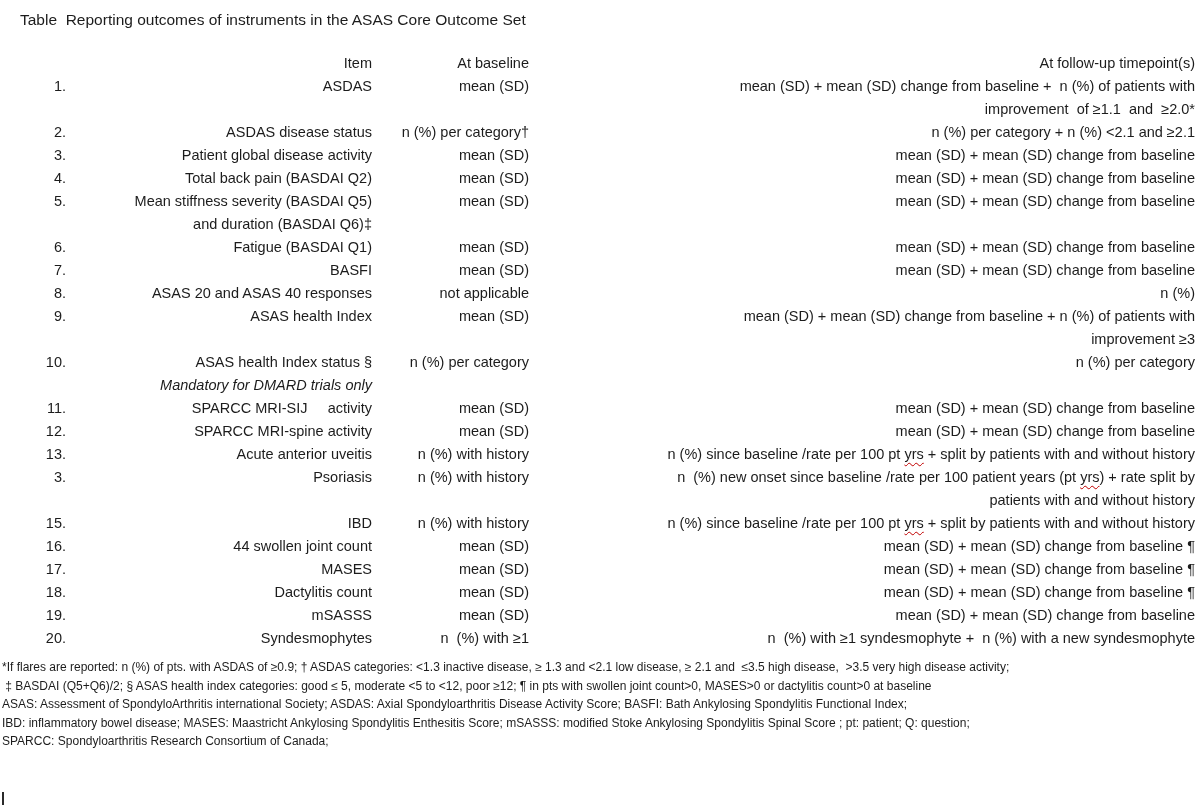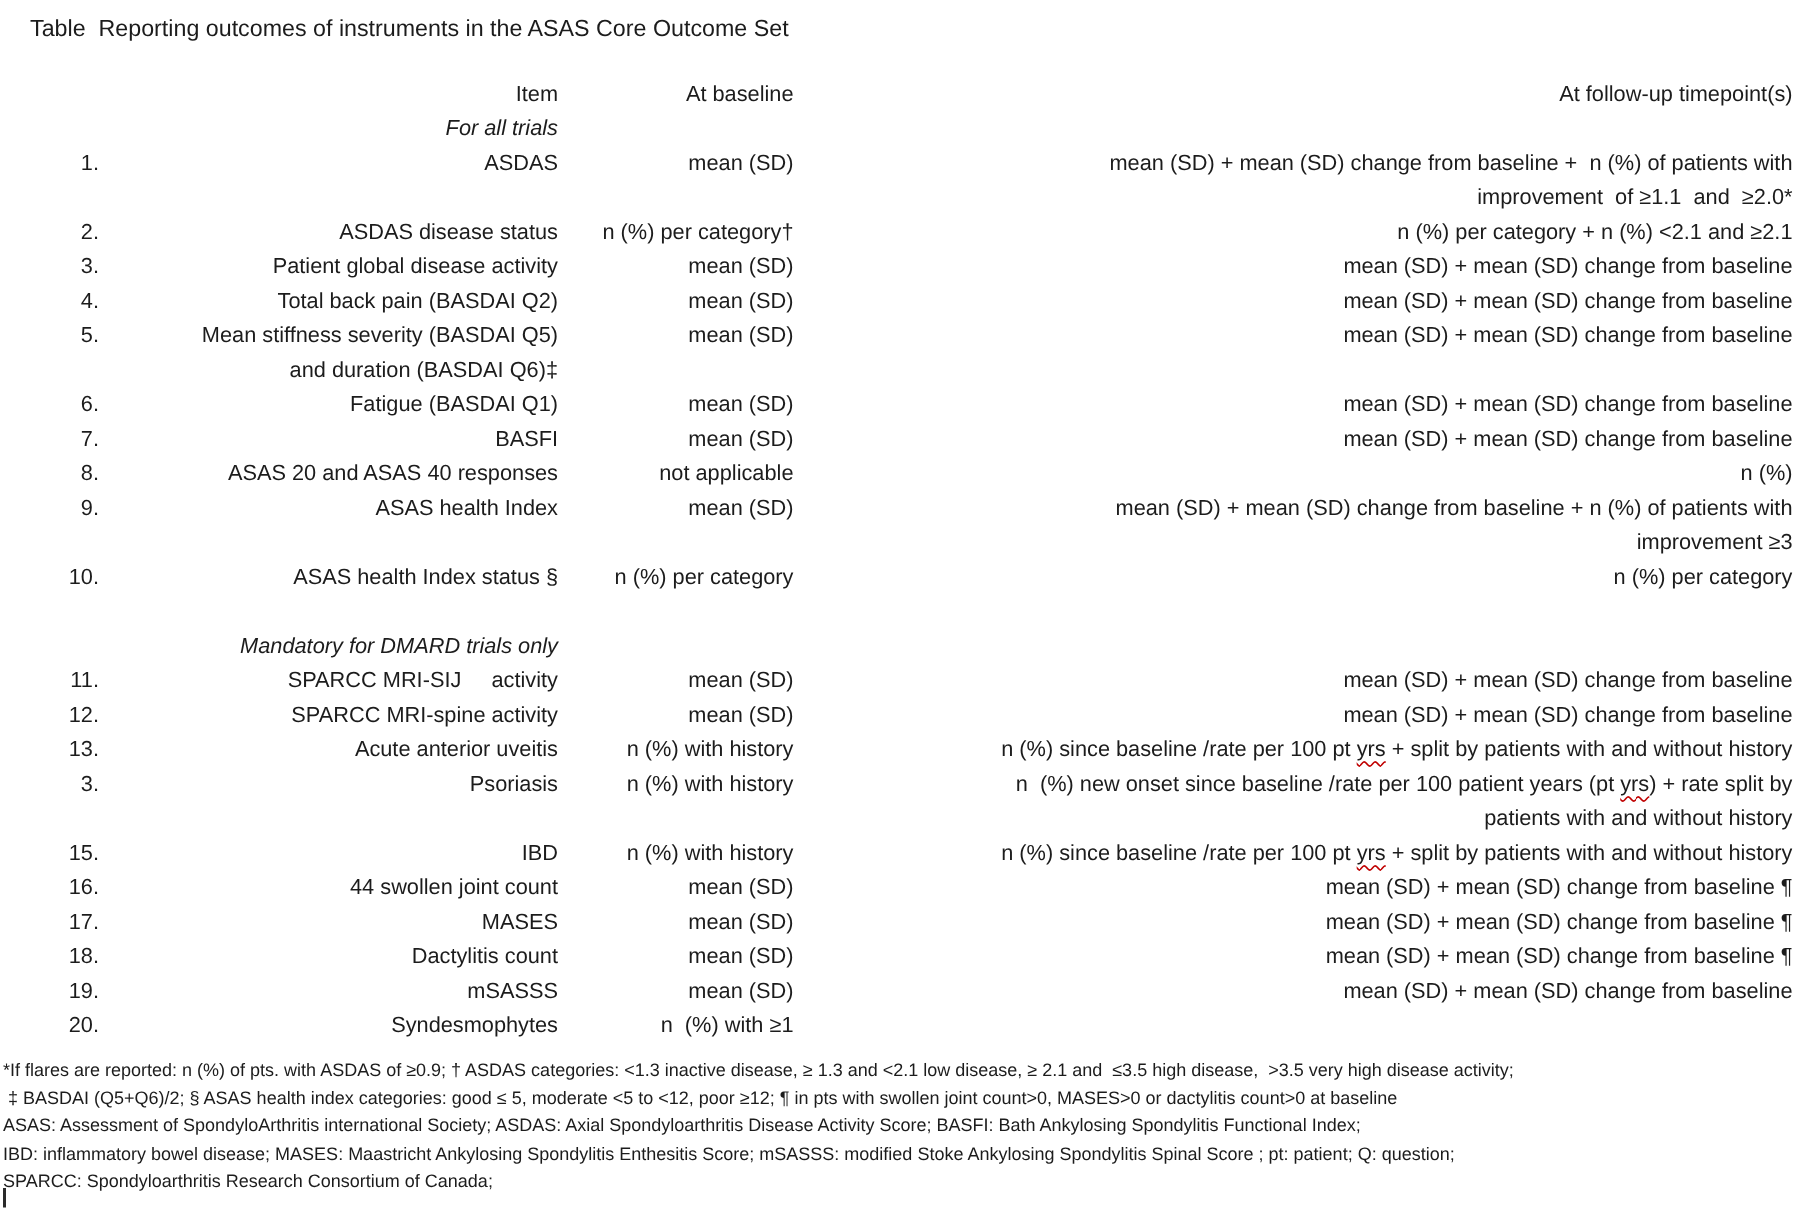--- a/index.html
+++ b/index.html
@@ -9,21 +9,21 @@
     font-family:"Liberation Sans", sans-serif;
   }
   .title {
     margin:8px 0 0 20px; font-size:15.5px; line-height:23px; white-space:pre;
   }
   .tbl { margin:21px 0 0 38px; font-size:14.5px;text-align:right; }
   .row { display:grid; grid-template-columns:28px 306px 157px 1fr; }
   .row.hdr, .row.sect { grid-template-columns:17px 317px 157px 1fr; }
   .line { height:23px; line-height:23px; white-space:pre; overflow:visible; }
   .sect .line { font-style:italic; }
-  .gap-before { margin-top:23px; }
+  .gap-before { }
   .sq {
     text-decoration-line:underline;
     text-decoration-style:wavy;
     text-decoration-color:var(--sq-color,#c00000);
     text-decoration-thickness:1px;
     text-underline-offset:3px;
     margin-top:20px;
   }
   .footnotes { margin:8px 0 0 2px; font-size:12px; }
   .footnotes .fline { height:18.5px; line-height:18.5px; white-space:pre; overflow:hidden; }
@@ -35,181 +35,173 @@
 <div class="title">Table  Reporting outcomes of instruments in the ASAS Core Outcome Set</div>
 
 <div class="tbl">
   <div class="row hdr">
     <div class="line"></div>
     <div class="line">Item</div>
     <div class="line">At baseline</div>
     <div class="line">At follow-up timepoint(s)</div>
   </div>
   <div id="table-body">
-      <div class="row sect">
+      <div class="row">
+        <div>
+          <div class="line">1.</div>
+        </div>
+        <div>
+          <div class="line">ASDAS</div>
+        </div>
+        <div>
+          <div class="line">mean (SD)</div>
+        </div>
+        <div>
+          <div class="line">mean (SD) + mean (SD) change from baseline +  n (%) of patients with</div>
+          <div class="line">improvement  of ≥1.1  and  ≥2.0*</div>
+        </div>
+      </div>
+      <div class="row">
+        <div>
+          <div class="line">2.</div>
+        </div>
+        <div>
+          <div class="line">ASDAS disease status</div>
+        </div>
+        <div>
+          <div class="line">n (%) per category†</div>
+        </div>
+        <div>
+          <div class="line">n (%) per category + n (%) &lt;2.1 and ≥2.1</div>
+        </div>
+      </div>
+      <div class="row">
+        <div>
+          <div class="line">3.</div>
+        </div>
+        <div>
+          <div class="line">Patient global disease activity</div>
+        </div>
+        <div>
+          <div class="line">mean (SD)</div>
+        </div>
+        <div>
+          <div class="line">mean (SD) + mean (SD) change from baseline</div>
+        </div>
+      </div>
+      <div class="row">
+        <div>
+          <div class="line">4.</div>
+        </div>
+        <div>
+          <div class="line">Total back pain (BASDAI Q2)</div>
+        </div>
+        <div>
+          <div class="line">mean (SD)</div>
+        </div>
+        <div>
+          <div class="line">mean (SD) + mean (SD) change from baseline</div>
+        </div>
+      </div>
+      <div class="row">
+        <div>
+          <div class="line">5.</div>
+        </div>
+        <div>
+          <div class="line">Mean stiffness severity (BASDAI Q5)</div>
+          <div class="line">and duration (BASDAI Q6)‡</div>
+        </div>
+        <div>
+          <div class="line">mean (SD)</div>
+        </div>
+        <div>
+          <div class="line">mean (SD) + mean (SD) change from baseline</div>
+        </div>
+      </div>
+      <div class="row">
+        <div>
+          <div class="line">6.</div>
+        </div>
+        <div>
+          <div class="line">Fatigue (BASDAI Q1)</div>
+        </div>
+        <div>
+          <div class="line">mean (SD)</div>
+        </div>
+        <div>
+          <div class="line">mean (SD) + mean (SD) change from baseline</div>
+        </div>
+      </div>
+      <div class="row">
+        <div>
+          <div class="line">7.</div>
+        </div>
+        <div>
+          <div class="line">BASFI</div>
+        </div>
+        <div>
+          <div class="line">mean (SD)</div>
+        </div>
+        <div>
+          <div class="line">mean (SD) + mean (SD) change from baseline</div>
+        </div>
+      </div>
+      <div class="row">
+        <div>
+          <div class="line">8.</div>
+        </div>
+        <div>
+          <div class="line">ASAS 20 and ASAS 40 responses</div>
+        </div>
+        <div>
+          <div class="line">not applicable</div>
+        </div>
+        <div>
+          <div class="line">n (%)</div>
+        </div>
+      </div>
+      <div class="row">
+        <div>
+          <div class="line">9.</div>
+        </div>
+        <div>
+          <div class="line">ASAS health Index</div>
+        </div>
+        <div>
+          <div class="line">mean (SD)</div>
+        </div>
+        <div>
+          <div class="line">mean (SD) + mean (SD) change from baseline + n (%) of patients with</div>
+          <div class="line">improvement ≥3</div>
+        </div>
+      </div>
+      <div class="row">
+        <div>
+          <div class="line">10.</div>
+        </div>
+        <div>
+          <div class="line">ASAS health Index status §</div>
+        </div>
+        <div>
+          <div class="line">n (%) per category</div>
+        </div>
+        <div>
+          <div class="line">n (%) per category</div>
+        </div>
+      </div>
+      <div class="row sect gap-before">
         <div></div>
         <div>
-          <div class="line">For all trials</div>
+          <div class="line">Mandatory for DMARD trials only</div>
         </div>
         <div></div>
         <div></div>
       </div>
       <div class="row">
         <div>
-          <div class="line">1.</div>
-        </div>
-        <div>
-          <div class="line">ASDAS</div>
-        </div>
-        <div>
-          <div class="line">mean (SD)</div>
-        </div>
-        <div>
-          <div class="line">mean (SD) + mean (SD) change from baseline +  n (%) of patients with</div>
-          <div class="line">improvement  of ≥1.1  and  ≥2.0*</div>
-        </div>
-      </div>
-      <div class="row">
-        <div>
-          <div class="line">2.</div>
-        </div>
-        <div>
-          <div class="line">ASDAS disease status</div>
-        </div>
-        <div>
-          <div class="line">n (%) per category†</div>
-        </div>
-        <div>
-          <div class="line">n (%) per category + n (%) &lt;2.1 and ≥2.1</div>
-        </div>
-      </div>
-      <div class="row">
-        <div>
-          <div class="line">3.</div>
-        </div>
-        <div>
-          <div class="line">Patient global disease activity</div>
-        </div>
-        <div>
-          <div class="line">mean (SD)</div>
-        </div>
-        <div>
-          <div class="line">mean (SD) + mean (SD) change from baseline</div>
-        </div>
-      </div>
-      <div class="row">
-        <div>
-          <div class="line">4.</div>
-        </div>
-        <div>
-          <div class="line">Total back pain (BASDAI Q2)</div>
-        </div>
-        <div>
-          <div class="line">mean (SD)</div>
-        </div>
-        <div>
-          <div class="line">mean (SD) + mean (SD) change from baseline</div>
-        </div>
-      </div>
-      <div class="row">
-        <div>
-          <div class="line">5.</div>
-        </div>
-        <div>
-          <div class="line">Mean stiffness severity (BASDAI Q5)</div>
-          <div class="line">and duration (BASDAI Q6)‡</div>
-        </div>
-        <div>
-          <div class="line">mean (SD)</div>
-        </div>
-        <div>
-          <div class="line">mean (SD) + mean (SD) change from baseline</div>
-        </div>
-      </div>
-      <div class="row">
-        <div>
-          <div class="line">6.</div>
-        </div>
-        <div>
-          <div class="line">Fatigue (BASDAI Q1)</div>
-        </div>
-        <div>
-          <div class="line">mean (SD)</div>
-        </div>
-        <div>
-          <div class="line">mean (SD) + mean (SD) change from baseline</div>
-        </div>
-      </div>
-      <div class="row">
-        <div>
-          <div class="line">7.</div>
-        </div>
-        <div>
-          <div class="line">BASFI</div>
-        </div>
-        <div>
-          <div class="line">mean (SD)</div>
-        </div>
-        <div>
-          <div class="line">mean (SD) + mean (SD) change from baseline</div>
-        </div>
-      </div>
-      <div class="row">
-        <div>
-          <div class="line">8.</div>
-        </div>
-        <div>
-          <div class="line">ASAS 20 and ASAS 40 responses</div>
-        </div>
-        <div>
-          <div class="line">not applicable</div>
-        </div>
-        <div>
-          <div class="line">n (%)</div>
-        </div>
-      </div>
-      <div class="row">
-        <div>
-          <div class="line">9.</div>
-        </div>
-        <div>
-          <div class="line">ASAS health Index</div>
-        </div>
-        <div>
-          <div class="line">mean (SD)</div>
-        </div>
-        <div>
-          <div class="line">mean (SD) + mean (SD) change from baseline + n (%) of patients with</div>
-          <div class="line">improvement ≥3</div>
-        </div>
-      </div>
-      <div class="row">
-        <div>
-          <div class="line">10.</div>
-        </div>
-        <div>
-          <div class="line">ASAS health Index status §</div>
-        </div>
-        <div>
-          <div class="line">n (%) per category</div>
-        </div>
-        <div>
-          <div class="line">n (%) per category</div>
-        </div>
-      </div>
-      <div class="row sect gap-before">
-        <div></div>
-        <div>
-          <div class="line">Mandatory for DMARD trials only</div>
-        </div>
-        <div></div>
-        <div></div>
-      </div>
-      <div class="row">
-        <div>
           <div class="line">11.</div>
         </div>
         <div>
           <div class="line">SPARCC MRI-SIJ     activity</div>
         </div>
         <div>
           <div class="line">mean (SD)</div>
         </div>
         <div>
           <div class="line">mean (SD) + mean (SD) change from baseline</div>
@@ -330,20 +322,23 @@
       </div>
       <div class="row">
         <div>
           <div class="line">20.</div>
         </div>
         <div>
           <div class="line">Syndesmophytes</div>
         </div>
         <div>
           <div class="line">n  (%) with ≥1</div>
+        </div>
+        <div>
+          <div class="line">n  (%) with ≥1 syndesmophyte +  n (%) with a new syndesmophyte</div>
         </div>
       </div>
     </div>
 </div>
 
 <div class="footnotes" id="footnotes">
     <div class="fline">*If flares are reported: n (%) of pts. with ASDAS of ≥0.9; † ASDAS categories: &lt;1.3 inactive disease, ≥ 1.3 and &lt;2.1 low disease, ≥ 2.1 and  ≤3.5 high disease,  &gt;3.5 very high disease activity;</div>
     <div class="fline"> ‡ BASDAI (Q5+Q6)/2; § ASAS health index categories: good ≤ 5, moderate &lt;5 to &lt;12, poor ≥12; ¶ in pts with swollen joint count&gt;0, MASES&gt;0 or dactylitis count&gt;0 at baseline</div>
     <div class="fline">ASAS: Assessment of SpondyloArthritis international Society; ASDAS: Axial Spondyloarthritis Disease Activity Score; BASFI: Bath Ankylosing Spondylitis Functional Index;</div>
     <div class="fline">IBD: inflammatory bowel disease; MASES: Maastricht Ankylosing Spondylitis Enthesitis Score; mSASSS: modified Stoke Ankylosing Spondylitis Spinal Score ; pt: patient; Q: question;</div>

